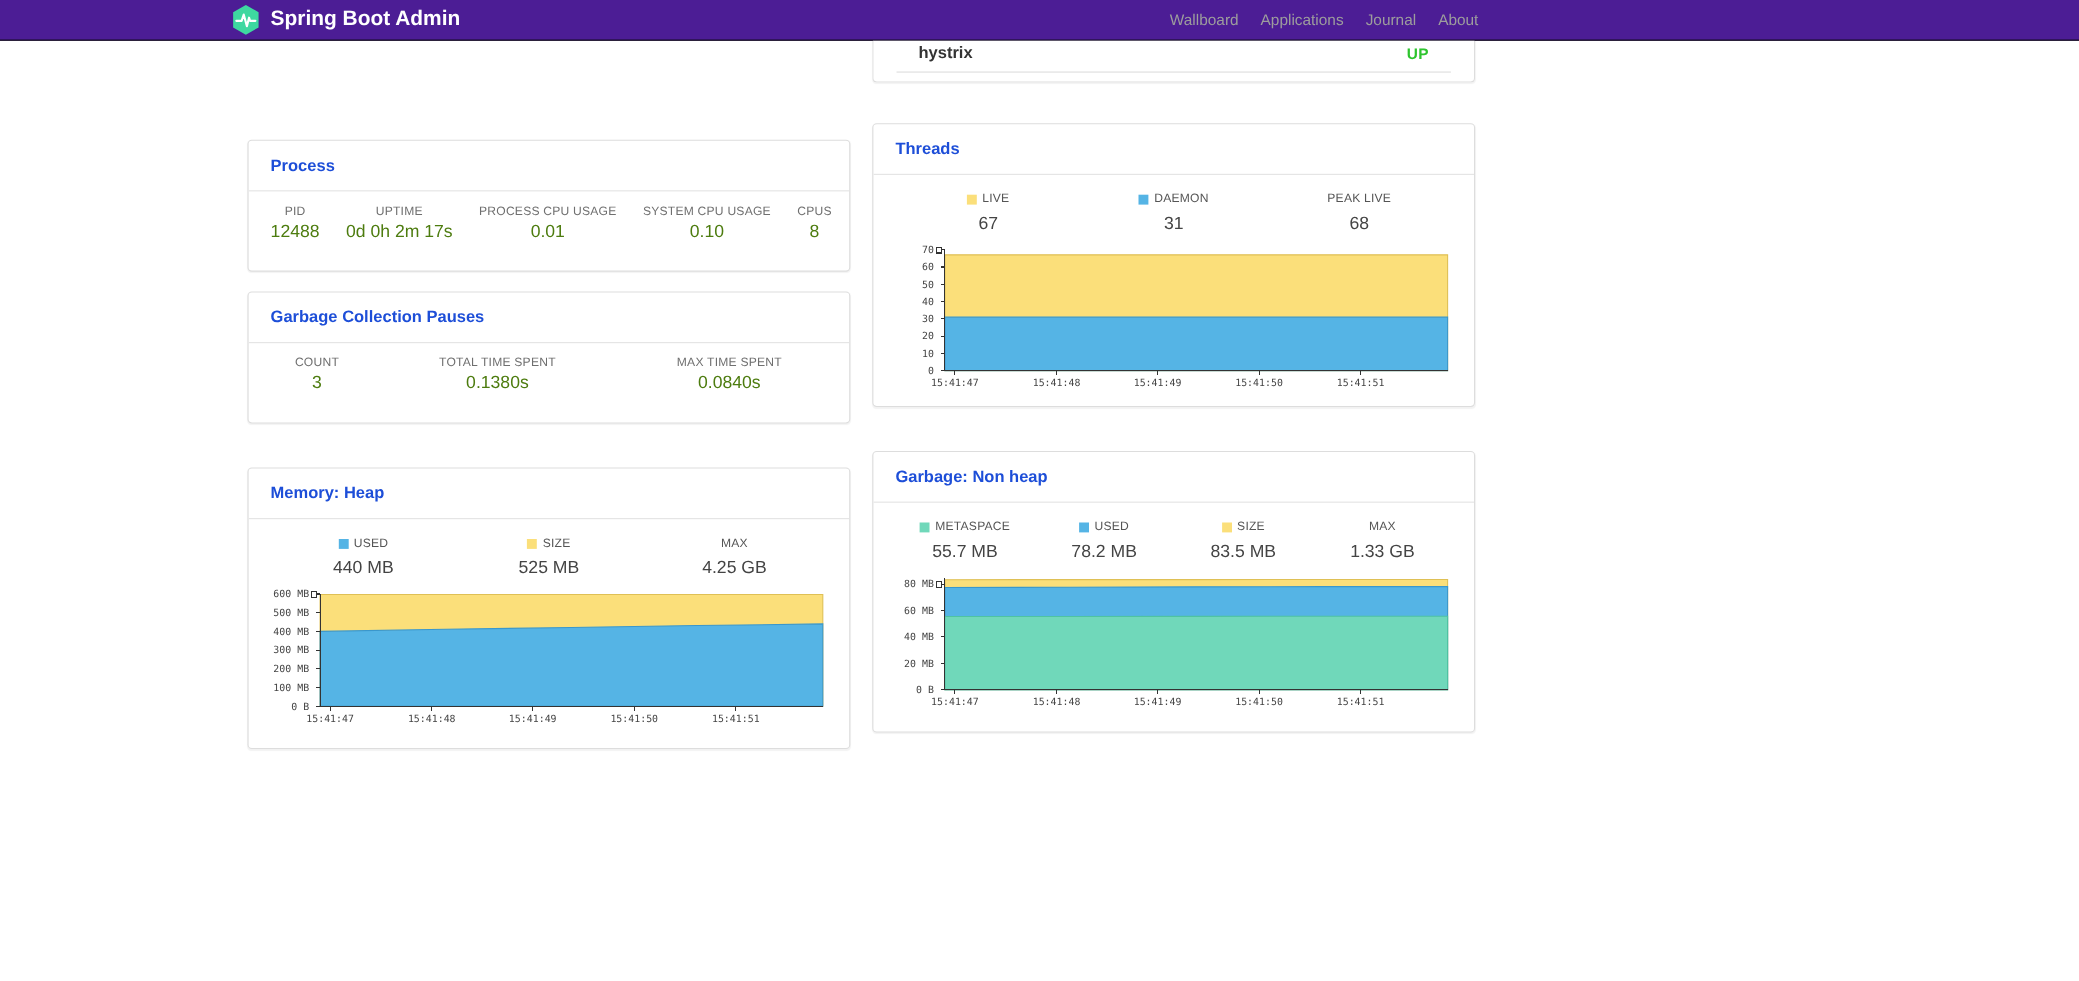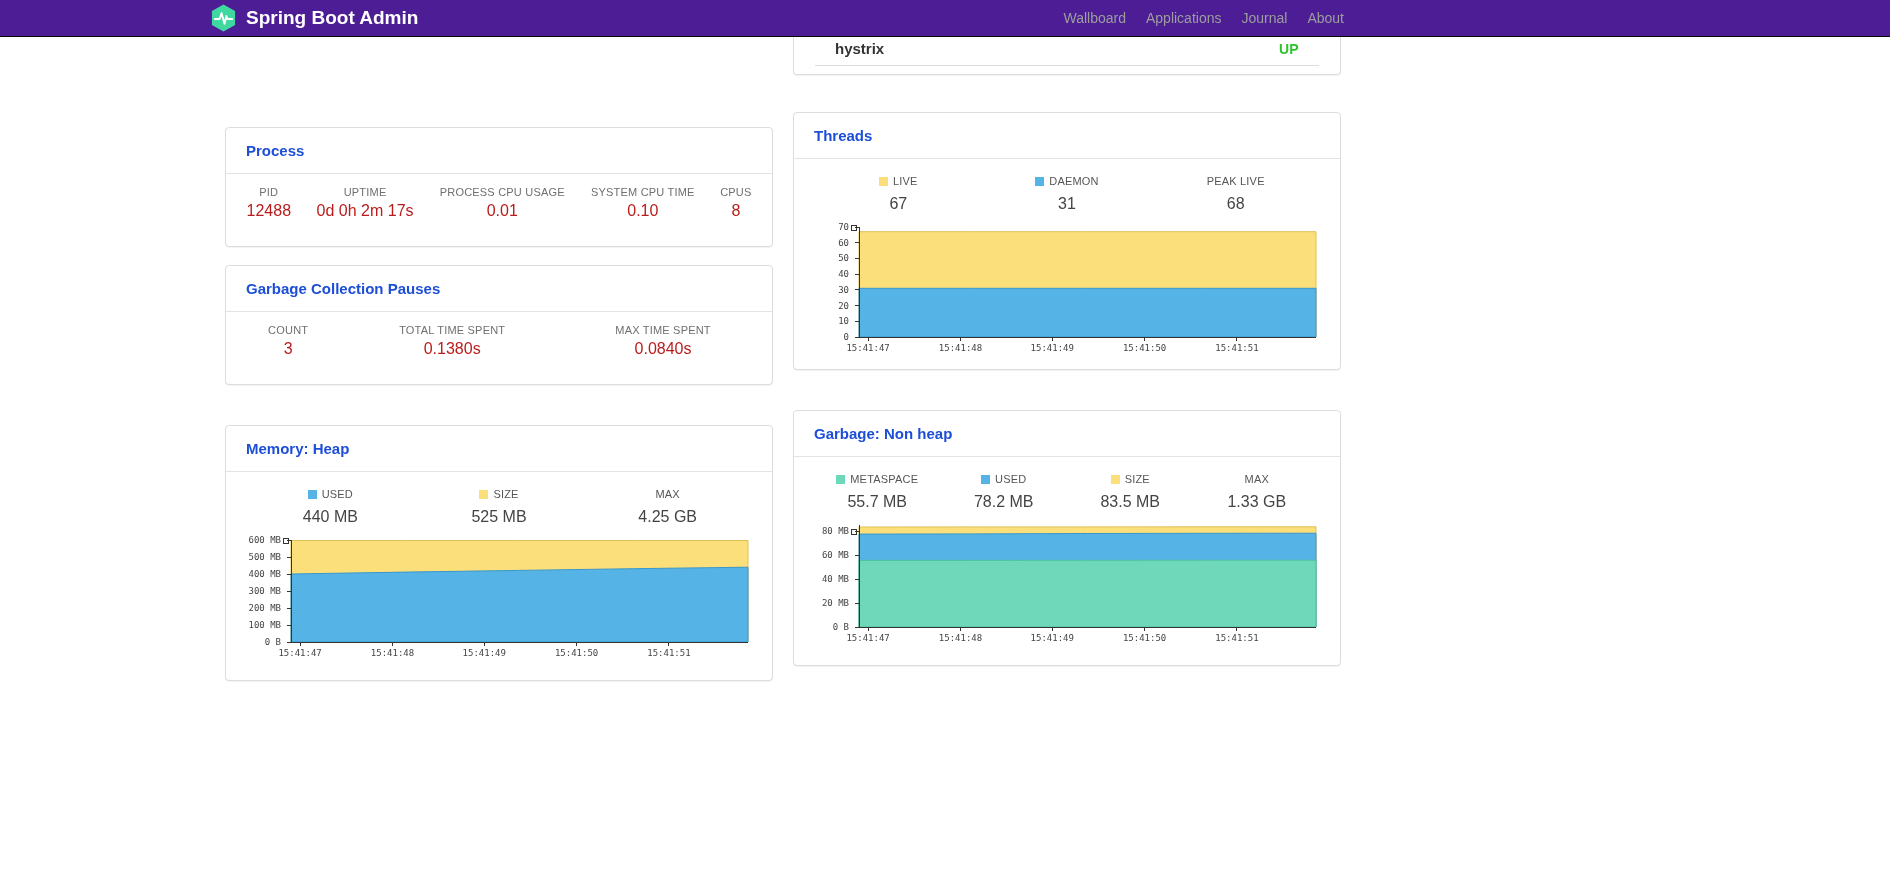--- a/index.html
+++ b/index.html
@@ -112,21 +112,21 @@
   table.stats td { text-align: center; }
   tr.stat-labels td {
     font-size: 11px;
     color: #6f6f6f;
     letter-spacing: 0.2px;
     padding: 12px 12px 4px;
     white-space: nowrap;
   }
   tr.stat-values td {
     font-size: 16px;
-    color: #b91c1c;
+    color: #4d7c0f;
     padding: 0 12px 18px;
     white-space: nowrap;
   }
 
   
   .legend { display: flex; }
   .legend-item { flex: 1; text-align: center; }
   .legend-label {
     font-size: 11px;
     color: #555;
@@ -177,21 +177,21 @@
 
     <div class="panel h-stats mt-90">
       <div class="panel-header">Process</div>
       <div class="panel-body" style="padding:0 8px;">
         <table class="stats">
           <tbody>
             <tr class="stat-labels">
               <td>PID</td>
               <td>UPTIME</td>
               <td>PROCESS CPU USAGE</td>
-              <td>SYSTEM CPU TIME</td>
+              <td>SYSTEM CPU USAGE</td>
               <td>CPUS</td>
             </tr>
             <tr class="stat-values">
               <td>12488</td>
               <td>0d 0h 2m 17s</td>
               <td>0.01</td>
               <td>0.10</td>
               <td>8</td>
             </tr>
           </tbody>

